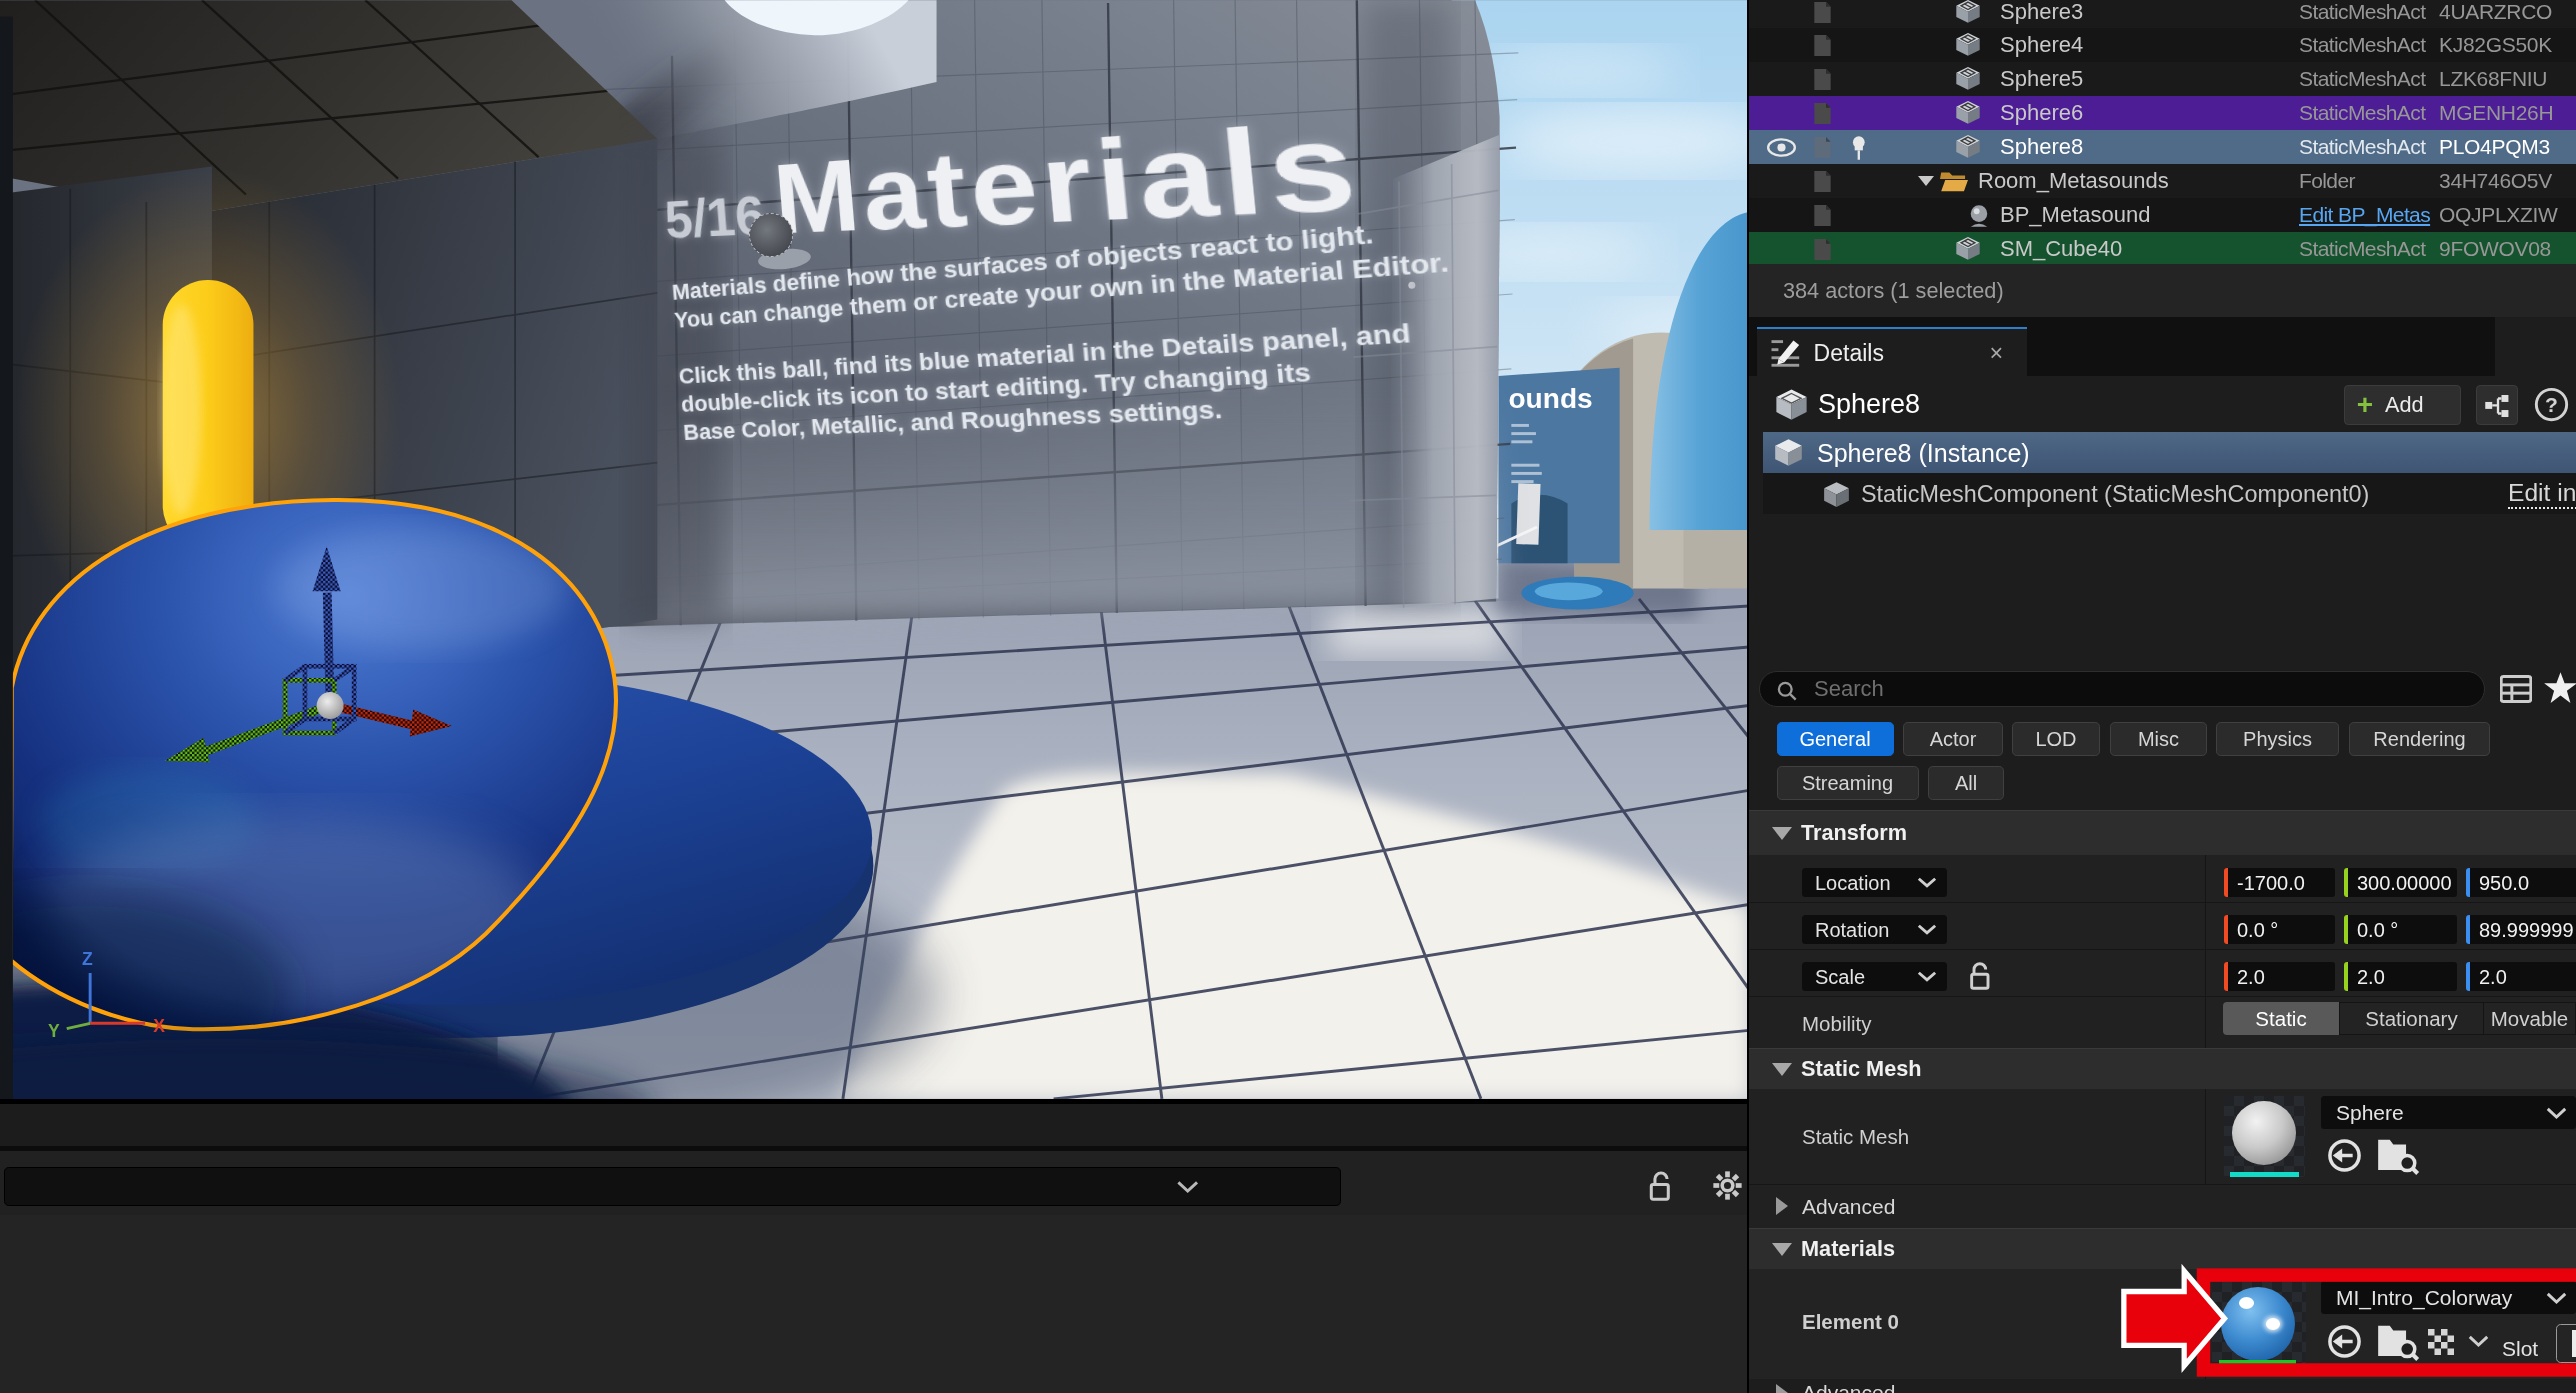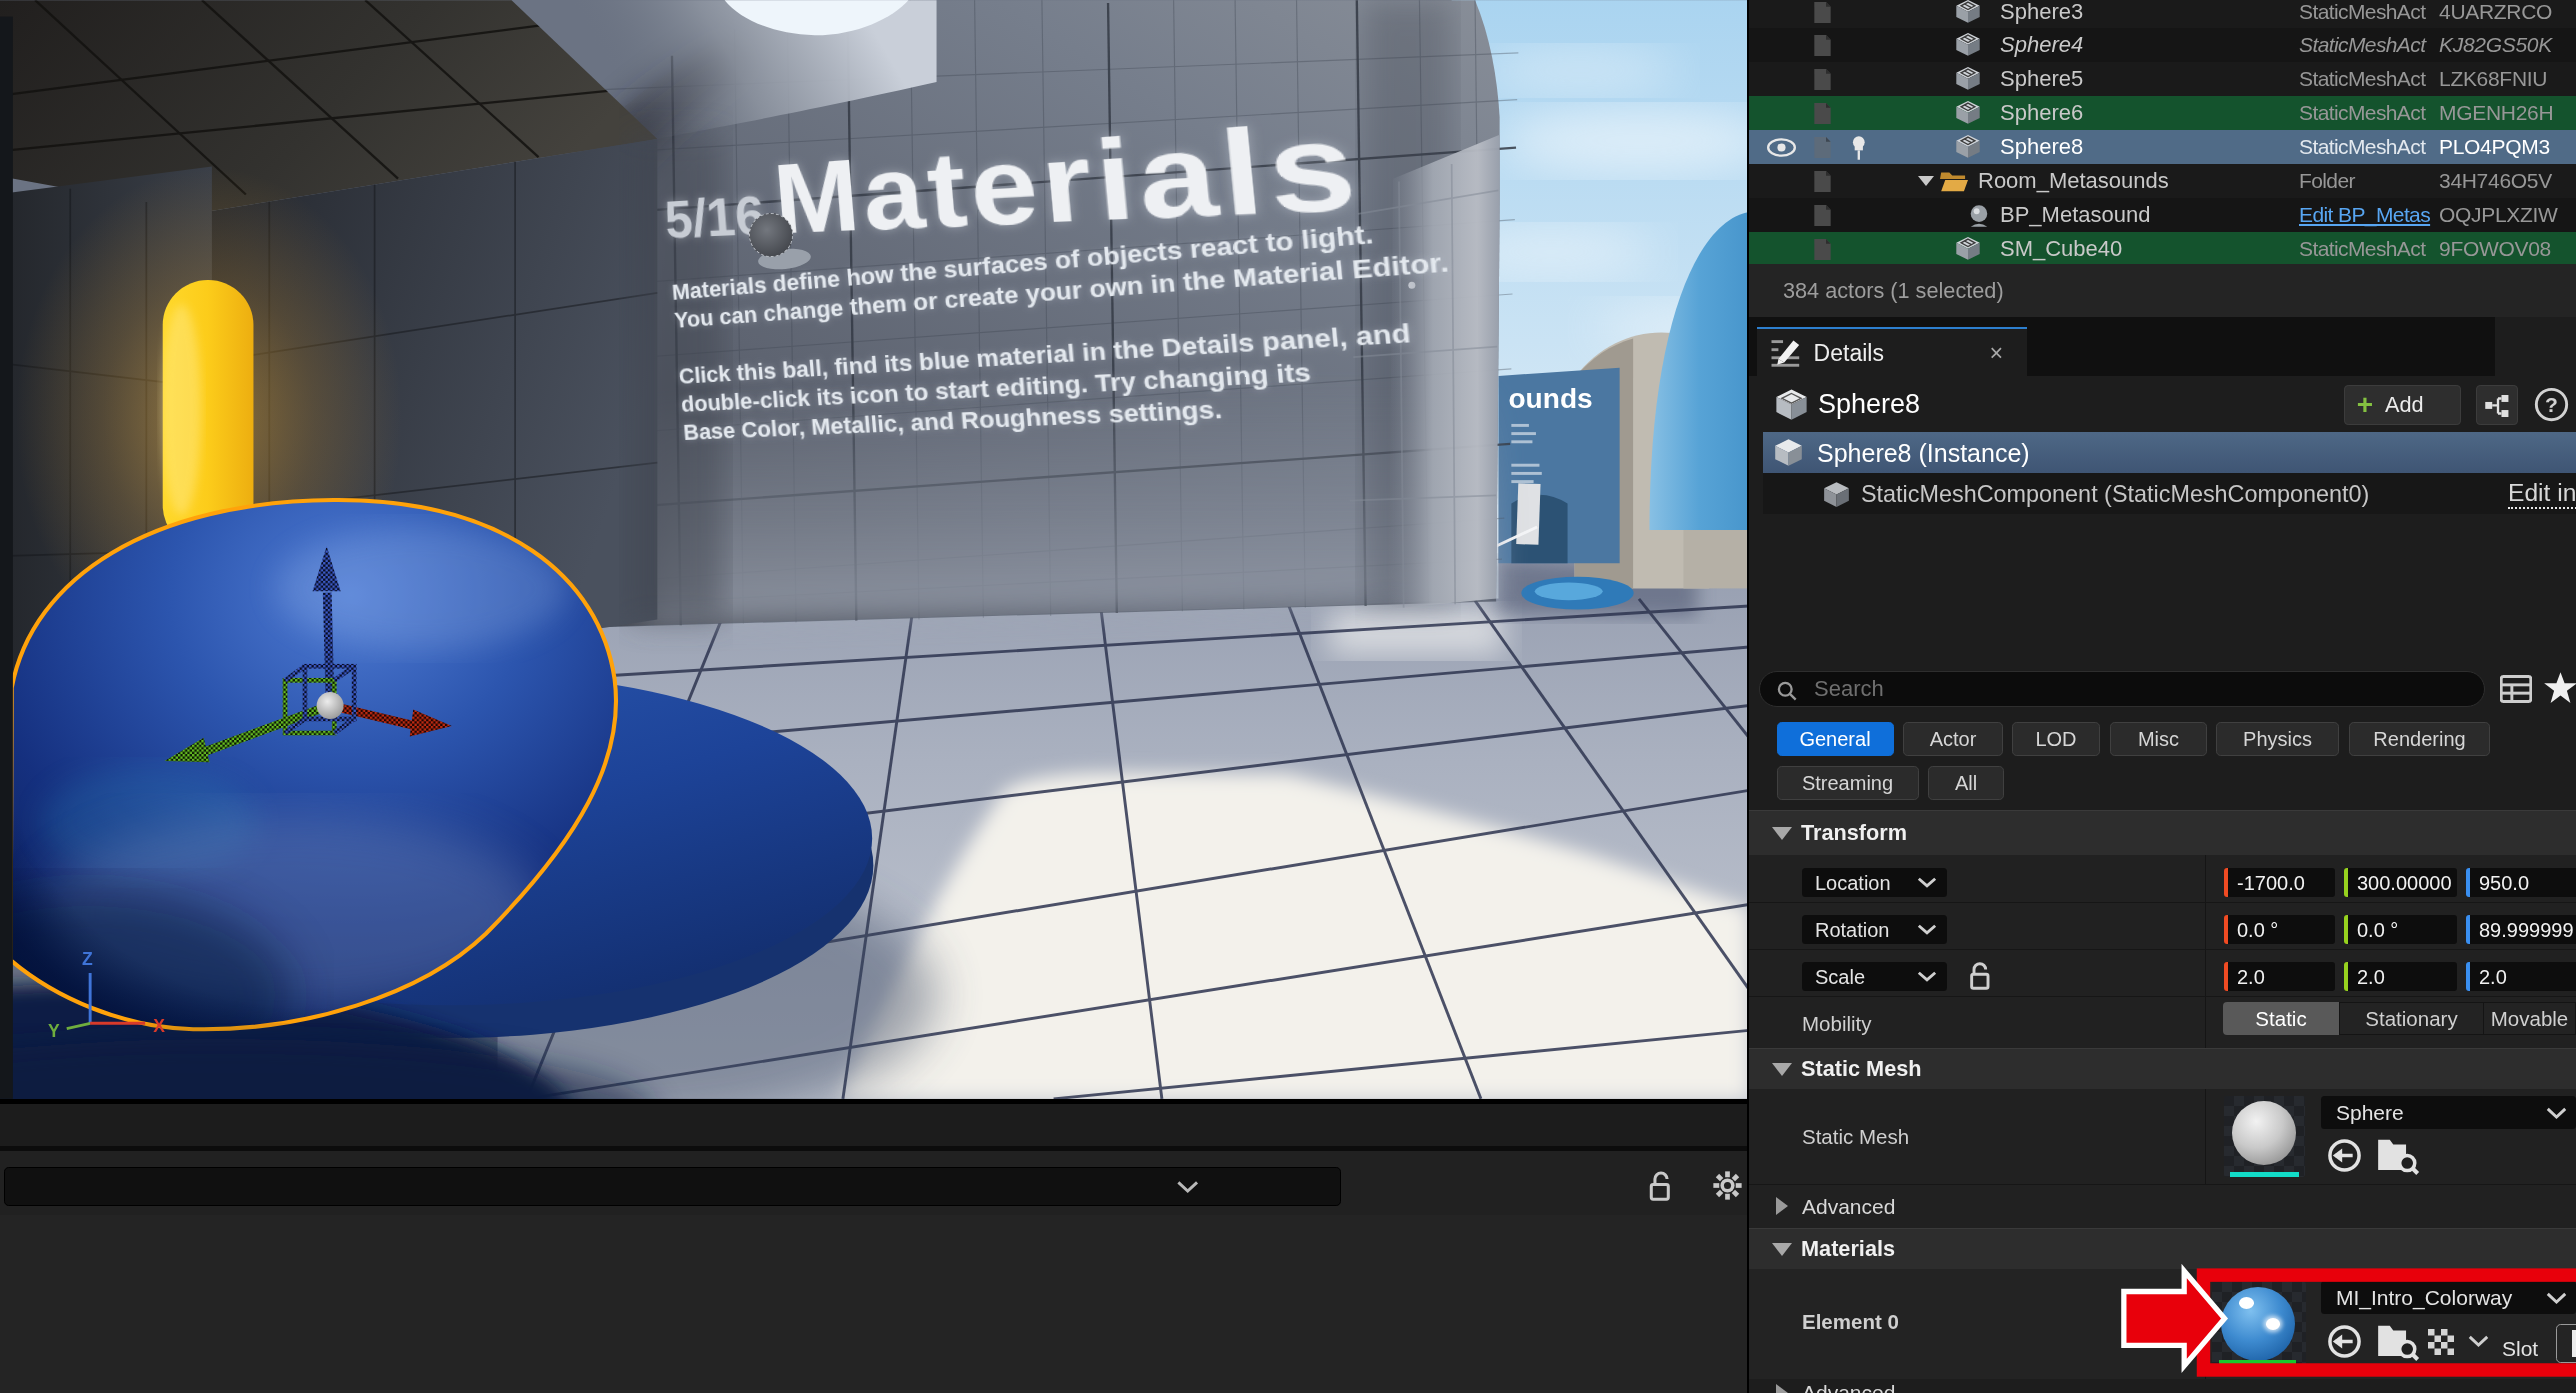--- a/index.html
+++ b/index.html
@@ -395,21 +395,21 @@
             <polygon points="24,0 46,11 24,22 2,11" fill="#cfd3d8"></polygon>
             <polygon points="2,11 24,22 24,43 2,32" fill="#9aa0a7"></polygon>
             <polygon points="46,11 24,22 24,43 46,32" fill="#757c84"></polygon>
             <polygon points="24,4 37,11 24,18 11,11" fill="none" stroke="#3a3a3a" stroke-width="2.5"></polygon>
             <line x1="17.5" y1="7.5" x2="30.5" y2="14.5" stroke="#3a3a3a" stroke-width="2.5"></line>
           </svg>
         <span class="lbl">Sphere3</span>
           <span class="typ">StaticMeshAct</span>
           <span class="oid">4UARZRCO</span>
       </div>
-      <div class="orow" style="top:28px;background:#151515;font-style:italic;">
+      <div class="orow" style="top:28px;background:#151515;">
         <svg class="abs" style="left:63px;top:7px;" width="21" height="23.4" viewBox="0 0 36 40">
             <path d="M4 0 h20 l8 8 v28 h-28 z" fill="#4a4a4a"></path>
             <path d="M24 0 l8 8 h-8 z" fill="#2e2e2e"></path>
           </svg>
         <svg class="abs" style="left:206px;top:5.3px;" width="26" height="23.4" viewBox="0 0 48 44">
             <polygon points="24,0 46,11 24,22 2,11" fill="#cfd3d8"></polygon>
             <polygon points="2,11 24,22 24,43 2,32" fill="#9aa0a7"></polygon>
             <polygon points="46,11 24,22 24,43 46,32" fill="#757c84"></polygon>
             <polygon points="24,4 37,11 24,18 11,11" fill="none" stroke="#3a3a3a" stroke-width="2.5"></polygon>
             <line x1="17.5" y1="7.5" x2="30.5" y2="14.5" stroke="#3a3a3a" stroke-width="2.5"></line>
@@ -427,21 +427,21 @@
             <polygon points="24,0 46,11 24,22 2,11" fill="#cfd3d8"></polygon>
             <polygon points="2,11 24,22 24,43 2,32" fill="#9aa0a7"></polygon>
             <polygon points="46,11 24,22 24,43 46,32" fill="#757c84"></polygon>
             <polygon points="24,4 37,11 24,18 11,11" fill="none" stroke="#3a3a3a" stroke-width="2.5"></polygon>
             <line x1="17.5" y1="7.5" x2="30.5" y2="14.5" stroke="#3a3a3a" stroke-width="2.5"></line>
           </svg>
         <span class="lbl">Sphere5</span>
           <span class="typ">StaticMeshAct</span>
           <span class="oid">LZK68FNIU</span>
       </div>
-      <div class="orow" style="top:96px;background:#14532d;">
+      <div class="orow" style="top:96px;background:#4c1d95;">
         <svg class="abs" style="left:63px;top:7px;" width="21" height="23.4" viewBox="0 0 36 40">
             <path d="M4 0 h20 l8 8 v28 h-28 z" fill="#4a4a4a"></path>
             <path d="M24 0 l8 8 h-8 z" fill="#2e2e2e"></path>
           </svg>
         <svg class="abs" style="left:206px;top:5.3px;" width="26" height="23.4" viewBox="0 0 48 44">
             <polygon points="24,0 46,11 24,22 2,11" fill="#cfd3d8"></polygon>
             <polygon points="2,11 24,22 24,43 2,32" fill="#9aa0a7"></polygon>
             <polygon points="46,11 24,22 24,43 46,32" fill="#757c84"></polygon>
             <polygon points="24,4 37,11 24,18 11,11" fill="none" stroke="#3a3a3a" stroke-width="2.5"></polygon>
             <line x1="17.5" y1="7.5" x2="30.5" y2="14.5" stroke="#3a3a3a" stroke-width="2.5"></line>

